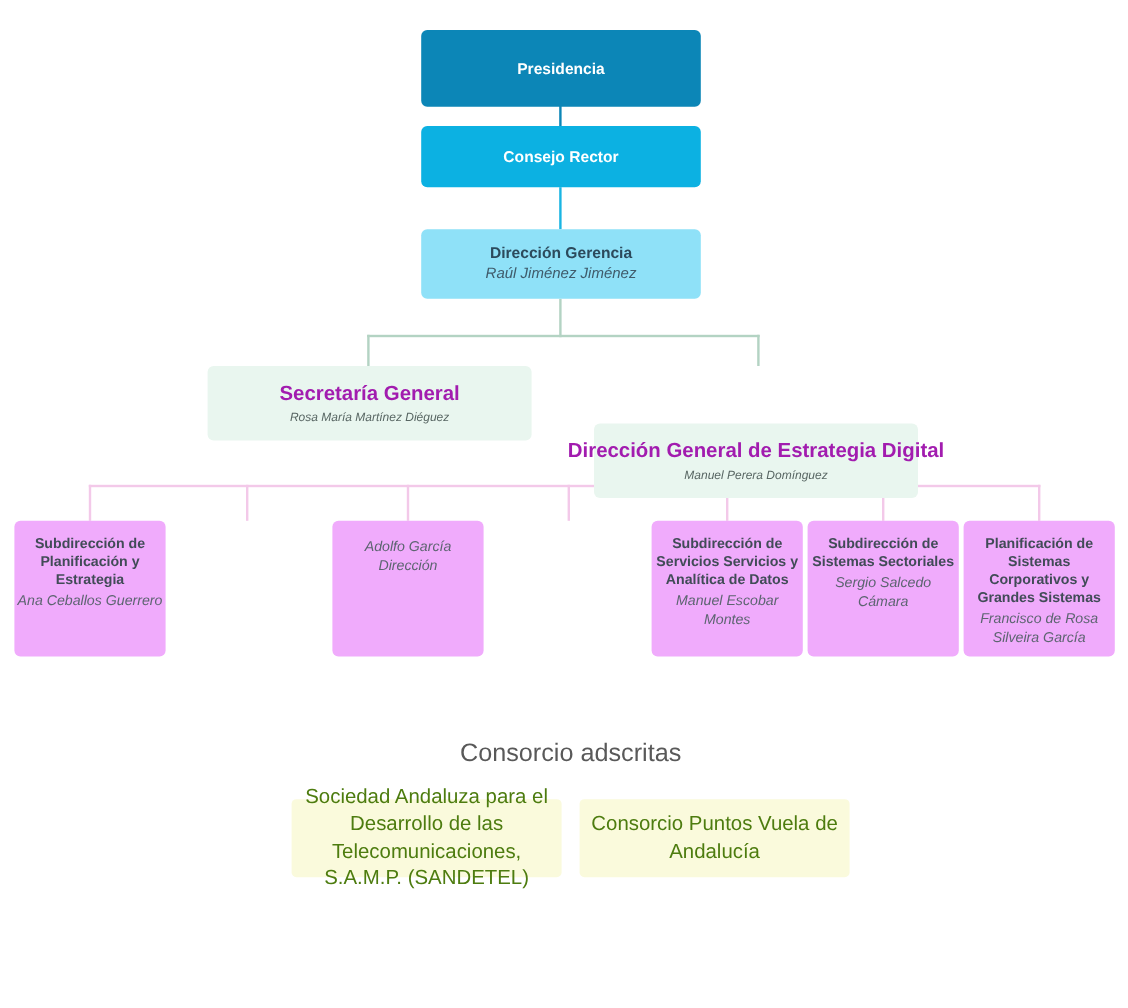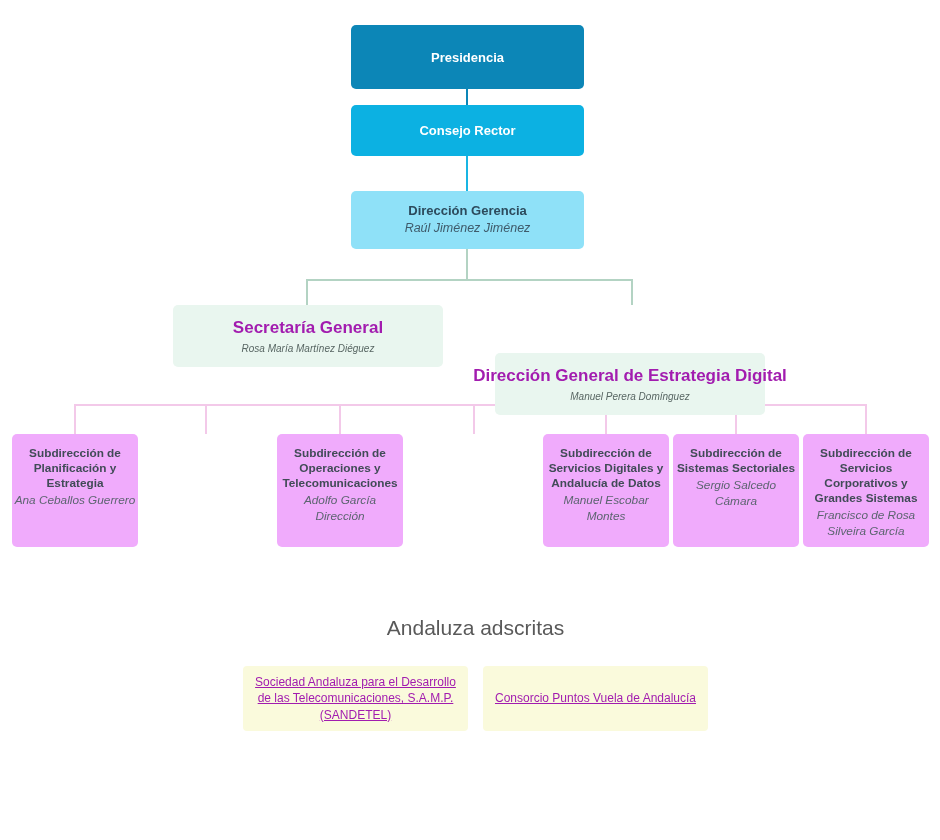--- a/index.html
+++ b/index.html
@@ -17,21 +17,21 @@
   .green{background:#e9f6ef;}
   .pink{background:#f0abfc;justify-content:flex-start;padding-top:12px;}
   .yellow{background:#fafadc;border-radius:4px;}
   .t-white{color:#ffffff;font-weight:bold;font-size:13px;}
   .t-dark{color:#2c4a5c;font-weight:bold;font-size:13px;line-height:1.3;}
   .n-dark{color:#3f5b6b;font-style:italic;font-size:12.5px;line-height:1.3;}
   .t-green{color:#a21caf;font-weight:bold;font-size:17px;line-height:1.3;white-space:nowrap;}
   .n-green{color:#586663;font-style:italic;font-size:10px;line-height:1.3;margin-top:2px;}
   .t-pink{color:#414b57;font-weight:bold;font-size:11.8px;line-height:1.28;padding:0 2px;}
   .n-pink{color:#5c6470;font-style:italic;font-size:11.8px;line-height:1.35;margin-top:2px;padding:0 2px;}
-  .t-yellow{color:#a21caf;font-size:12px;line-height:1.35;padding:0 8px;text-decoration:underline;}
+  .t-yellow{color:#4d7c0f;font-size:17px;line-height:1.35;padding:0 8px;}
   .line{position:absolute;}
   .section-heading{
     position:absolute;left:243px;top:616px;width:465px;text-align:center;
     color:#595959;font-size:21px;font-weight:400;
   }
 </style>
 </head>
 <body>
 
 <div class="canvas">
@@ -72,37 +72,36 @@
   <div class="node green" style="left:495px;top:305px;width:270px;height:62px;margin-top:48px;">
     <div class="t-green">Dirección General de Estrategia Digital</div>
     <div class="n-green">Manuel Perera Domínguez</div>
   </div>
 
   <div class="node pink" style="left:12px;top:434px;width:126px;height:113px;">
     <div class="t-pink">Subdirección de Planificación y Estrategia</div>
     <div class="n-pink">Ana Ceballos Guerrero</div>
   </div>
   <div class="node pink" style="left:277px;top:434px;width:126px;height:113px;">
-    <div class="t-pink">Subdirección de Operaciones y Telecomunicaciones</div>
     <div class="n-pink">Adolfo García Dirección</div>
   </div>
   <div class="node pink" style="left:543px;top:434px;width:126px;height:113px;">
-    <div class="t-pink">Subdirección de Servicios Digitales y Andalucía de Datos</div>
+    <div class="t-pink">Subdirección de Servicios Servicios y Analítica de Datos</div>
     <div class="n-pink">Manuel Escobar Montes</div>
   </div>
   <div class="node pink" style="left:673px;top:434px;width:126px;height:113px;">
     <div class="t-pink">Subdirección de Sistemas Sectoriales</div>
     <div class="n-pink">Sergio Salcedo Cámara</div>
   </div>
   <div class="node pink" style="left:803px;top:434px;width:126px;height:113px;">
-    <div class="t-pink">Subdirección de Servicios Corporativos y Grandes Sistemas</div>
+    <div class="t-pink">Planificación de Sistemas Corporativos y Grandes Sistemas</div>
     <div class="n-pink">Francisco de Rosa Silveira García</div>
   </div>
 
-  <div class="section-heading">Andaluza adscritas</div>
+  <div class="section-heading">Consorcio adscritas</div>
   <div class="node yellow" style="left:243px;top:666px;width:225px;height:65px;">
     <div class="t-yellow">Sociedad Andaluza para el Desarrollo de las Telecomunicaciones, S.A.M.P. (SANDETEL)</div>
   </div>
   <div class="node yellow" style="left:483px;top:666px;width:225px;height:65px;align-items:center;">
     <div class="t-yellow">Consorcio Puntos Vuela de Andalucía</div>
   </div>
 
 </div>
 
 </body></html>

